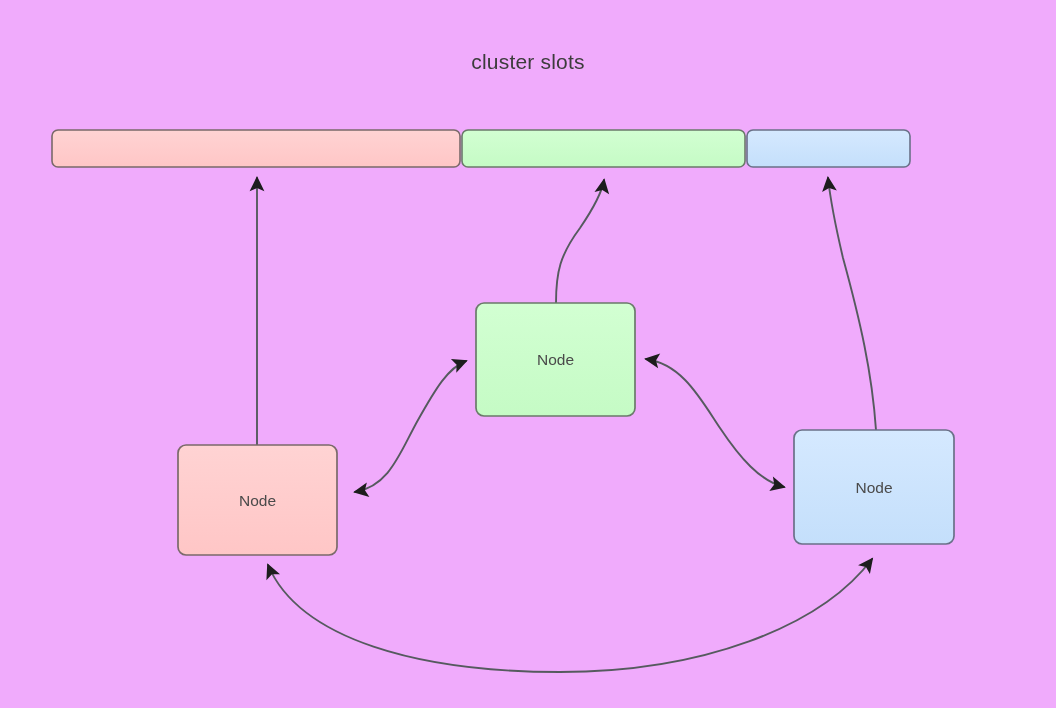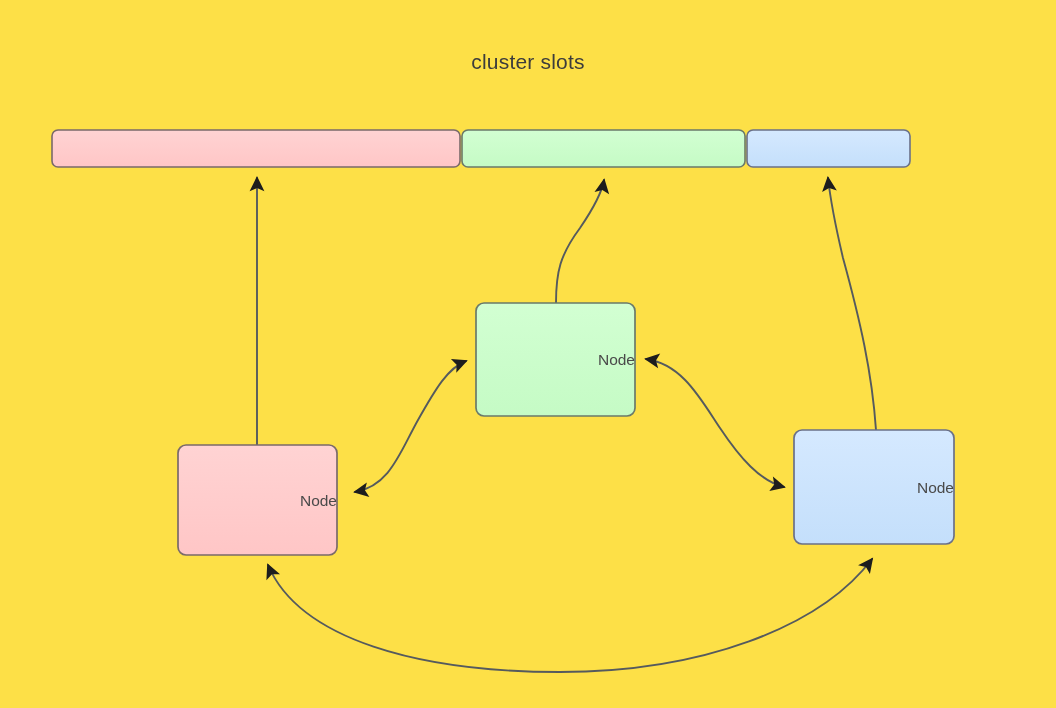--- a/index.html
+++ b/index.html
@@ -11,21 +11,21 @@
     width: 1056px;
     height: 708px;
     background: #fbfafc;
     font-family: "Liberation Sans", "DejaVu Sans", sans-serif;
     overflow: hidden;
   }
   #canvas {
     position: relative;
     width: 1056px;
     height: 708px;
-    background: #fde047;
+    background: #f0abfc;
   }
   #diagram-svg {
     position: absolute;
     left: 0;
     top: 0;
     width: 1056px;
     height: 708px;
   }
   .diagram-title {
     position: absolute;
@@ -35,21 +35,21 @@
     text-align: center;
     font-size: 21px;
     color: #3c3c3c;
     letter-spacing: 0.2px;
     white-space: nowrap;
   }
   .node-label {
     position: absolute;
     font-size: 15.5px;
     color: #4a4a4a;
-    text-align: right;
+    text-align: center;
     white-space: nowrap;
     pointer-events: none;
   }
   .node-label.pink  { left: 178px; top: 492px; width: 159px; }
   .node-label.green { left: 476px; top: 351px; width: 159px; }
   .node-label.blue  { left: 794px; top: 479px; width: 160px; }
 </style>
 </head>
 <body>
 

